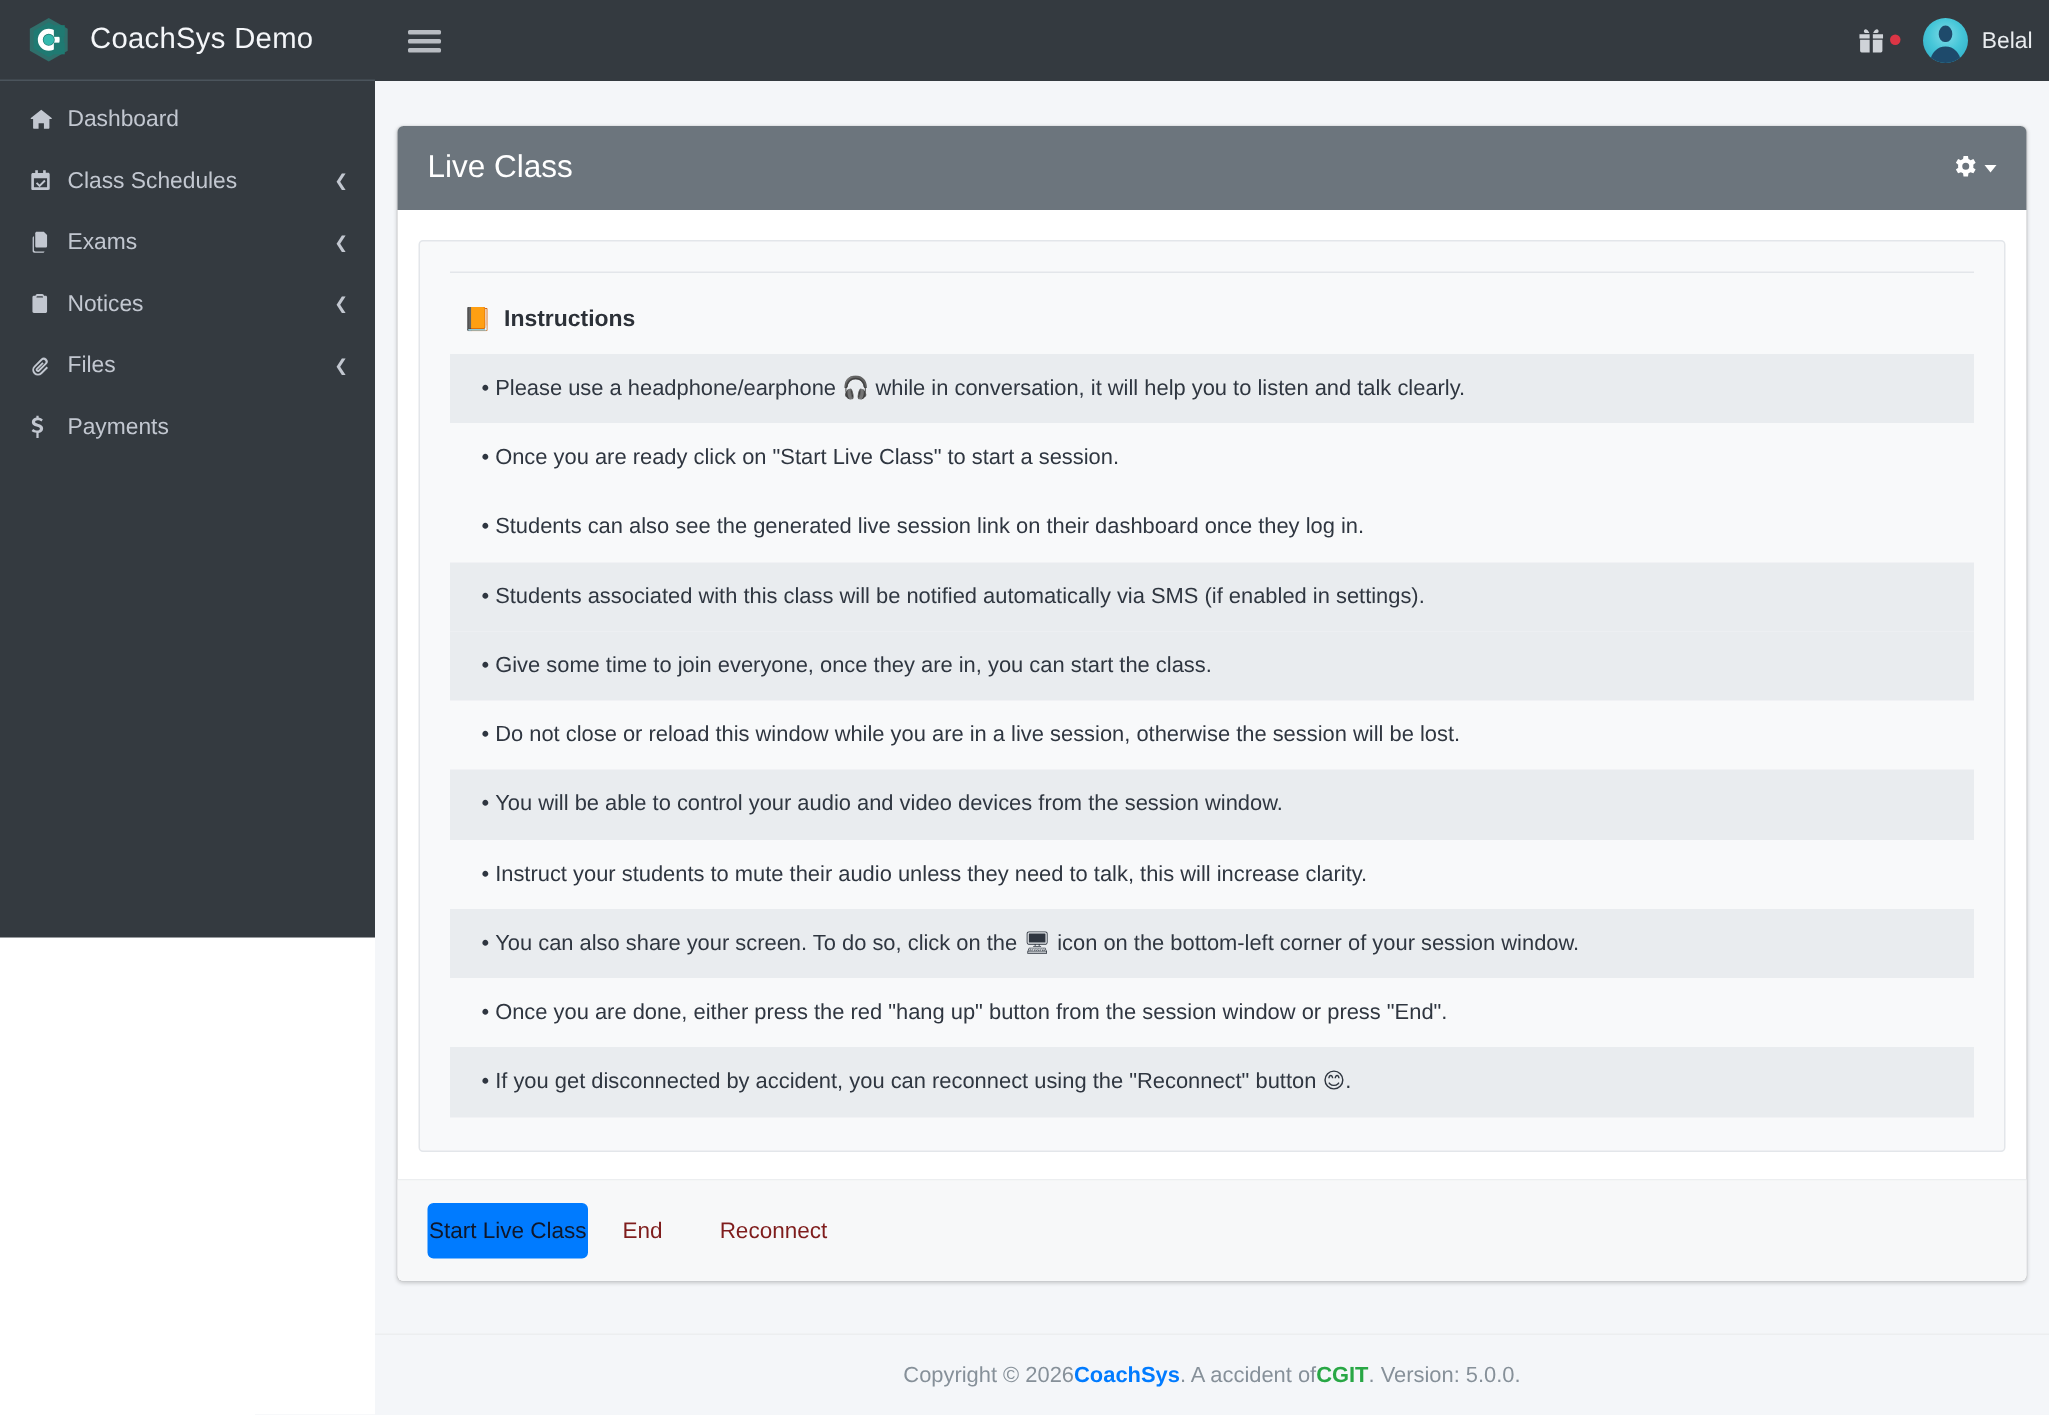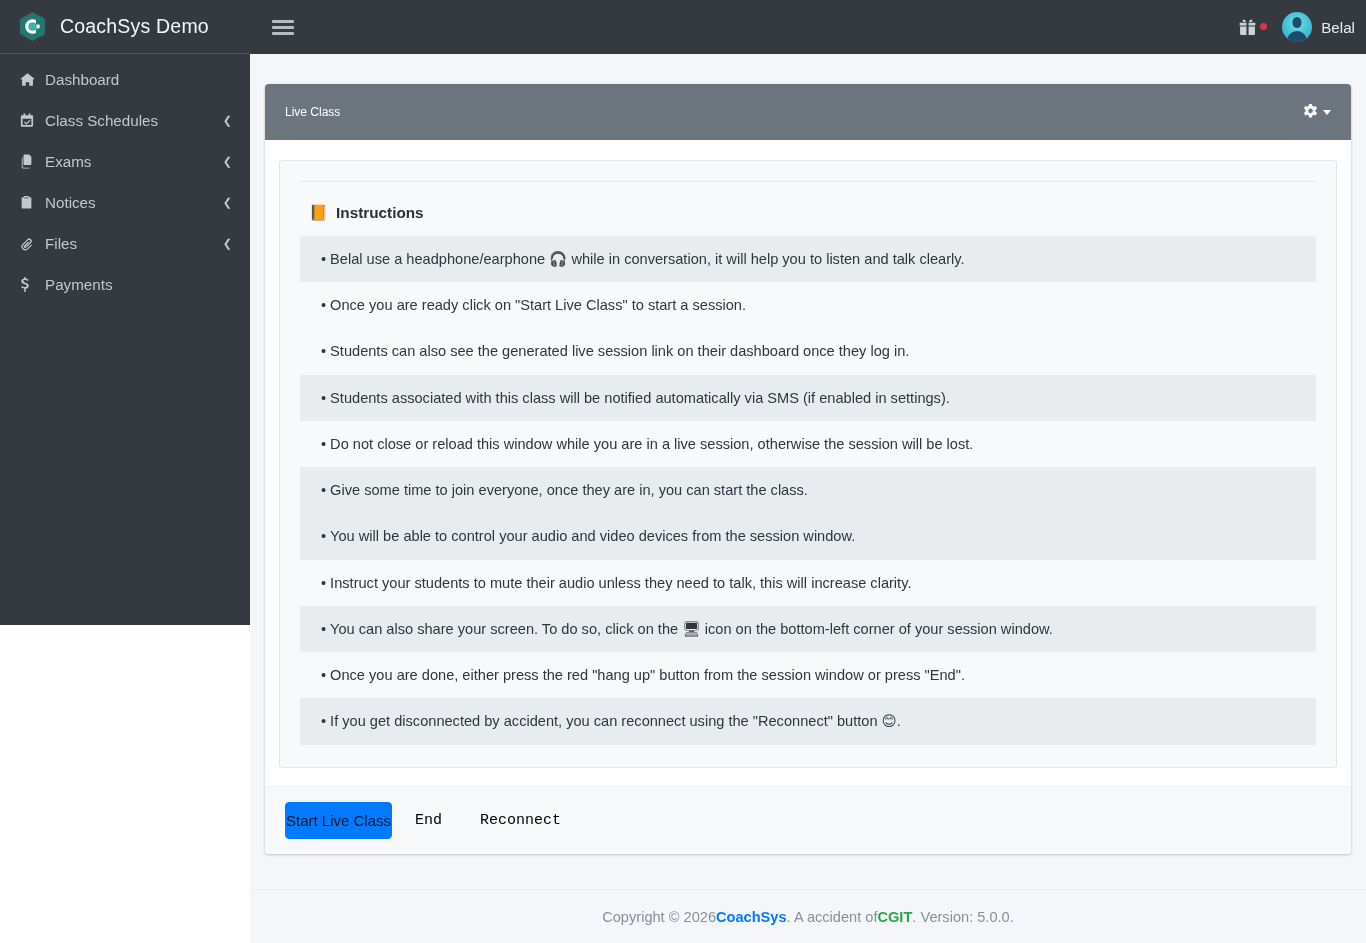--- a/index.html
+++ b/index.html
@@ -123,21 +123,21 @@
     box-shadow: 0 0 1px rgba(0,0,0,.125), 0 1px 3px rgba(0,0,0,.2);
   }
   #card-header {
     height: 56px;
     background: #6c757d;
     border-radius: 4px 4px 0 0;
     display: flex; align-items: center;
     padding: 0 20px;
   }
   #card-title {
-    color: #ffffff; font-size: 12px; font-weight: 400;
+    color: #ffffff; font-size: 21px; font-weight: 400;
   }
   #card-tools { margin-left: auto; display:flex; align-items:center; gap:4px; cursor:pointer; }
   #gear-caret {
     width:0;height:0;border-left:4px solid transparent;border-right:4px solid transparent;
     border-top:5px solid #fff; display:block;
   }
   #card-body { padding: 20px 14px 18px 14px; }
 
   #inner-box {
     border: 1px solid #e3e6ea;
@@ -175,23 +175,23 @@
     display: flex; align-items: center; gap: 8px;
   }
   #btn-start {
     background: #007bff; border: 1px solid #007bff;
     color: #0f172a; font-size: 15px;
     padding: 9px 0; border-radius: 4px;
     cursor: pointer; font-family:"Liberation Sans",sans-serif;
   }
   .btn-muted {
     background: transparent; border: 1px solid transparent;
-    color: #000000; font-size: 15px;
+    color: #7f1d1d; font-size: 15px;
     padding: 9px 14px; border-radius: 4px;
-    cursor: default; font-family:Liberation Mono, monospace;
+    cursor: default; font-family:Liberation Sans, sans-serif;
   }
 
   
   #page-footer {
     position: absolute; left: 0; bottom: 0;
     width: 1116px; height: 54px;
     display:flex; align-items:center; justify-content:center;
     background: #f4f6f9;
     border-top: 1px solid #eceef0;
     font-size: 14.6px; color: #869099;
@@ -328,41 +328,41 @@
 
     <div id="card-body">
       <div id="inner-box">
         <hr id="instr-hr">
         <div id="instr-heading">
           <span class="emoji">📙</span>
           <span>Instructions</span>
         </div>
 
         <div class="instr-row odd">
-          <span class="bullet">•</span><span>Belal use a headphone/earphone </span><span class="emoji">🎧</span><span> while in conversation, it will help you to listen and talk clearly.</span>
+          <span class="bullet">•</span><span>Please use a headphone/earphone </span><span class="emoji">🎧</span><span> while in conversation, it will help you to listen and talk clearly.</span>
         </div>
 
         <div class="instr-row even">
           <span class="bullet">•</span><span>Once you are ready click on "Start Live Class" to start a session.</span>
         </div>
 
         <div class="instr-row even">
           <span class="bullet">•</span><span>Students can also see the generated live session link on their dashboard once they log in.</span>
         </div>
 
         <div class="instr-row odd">
           <span class="bullet">•</span><span>Students associated with this class will be notified automatically via SMS (if enabled in settings).</span>
         </div>
 
+        <div class="instr-row odd">
+          <span class="bullet">•</span><span>Give some time to join everyone, once they are in, you can start the class.</span>
+        </div>
+
         <div class="instr-row even">
           <span class="bullet">•</span><span>Do not close or reload this window while you are in a live session, otherwise the session will be lost.</span>
-        </div>
-
-        <div class="instr-row odd">
-          <span class="bullet">•</span><span>Give some time to join everyone, once they are in, you can start the class.</span>
         </div>
 
         <div class="instr-row odd">
           <span class="bullet">•</span><span>You will be able to control your audio and video devices from the session window.</span>
         </div>
 
         <div class="instr-row even">
           <span class="bullet">•</span><span>Instruct your students to mute their audio unless they need to talk, this will increase clarity.</span>
         </div>
 

